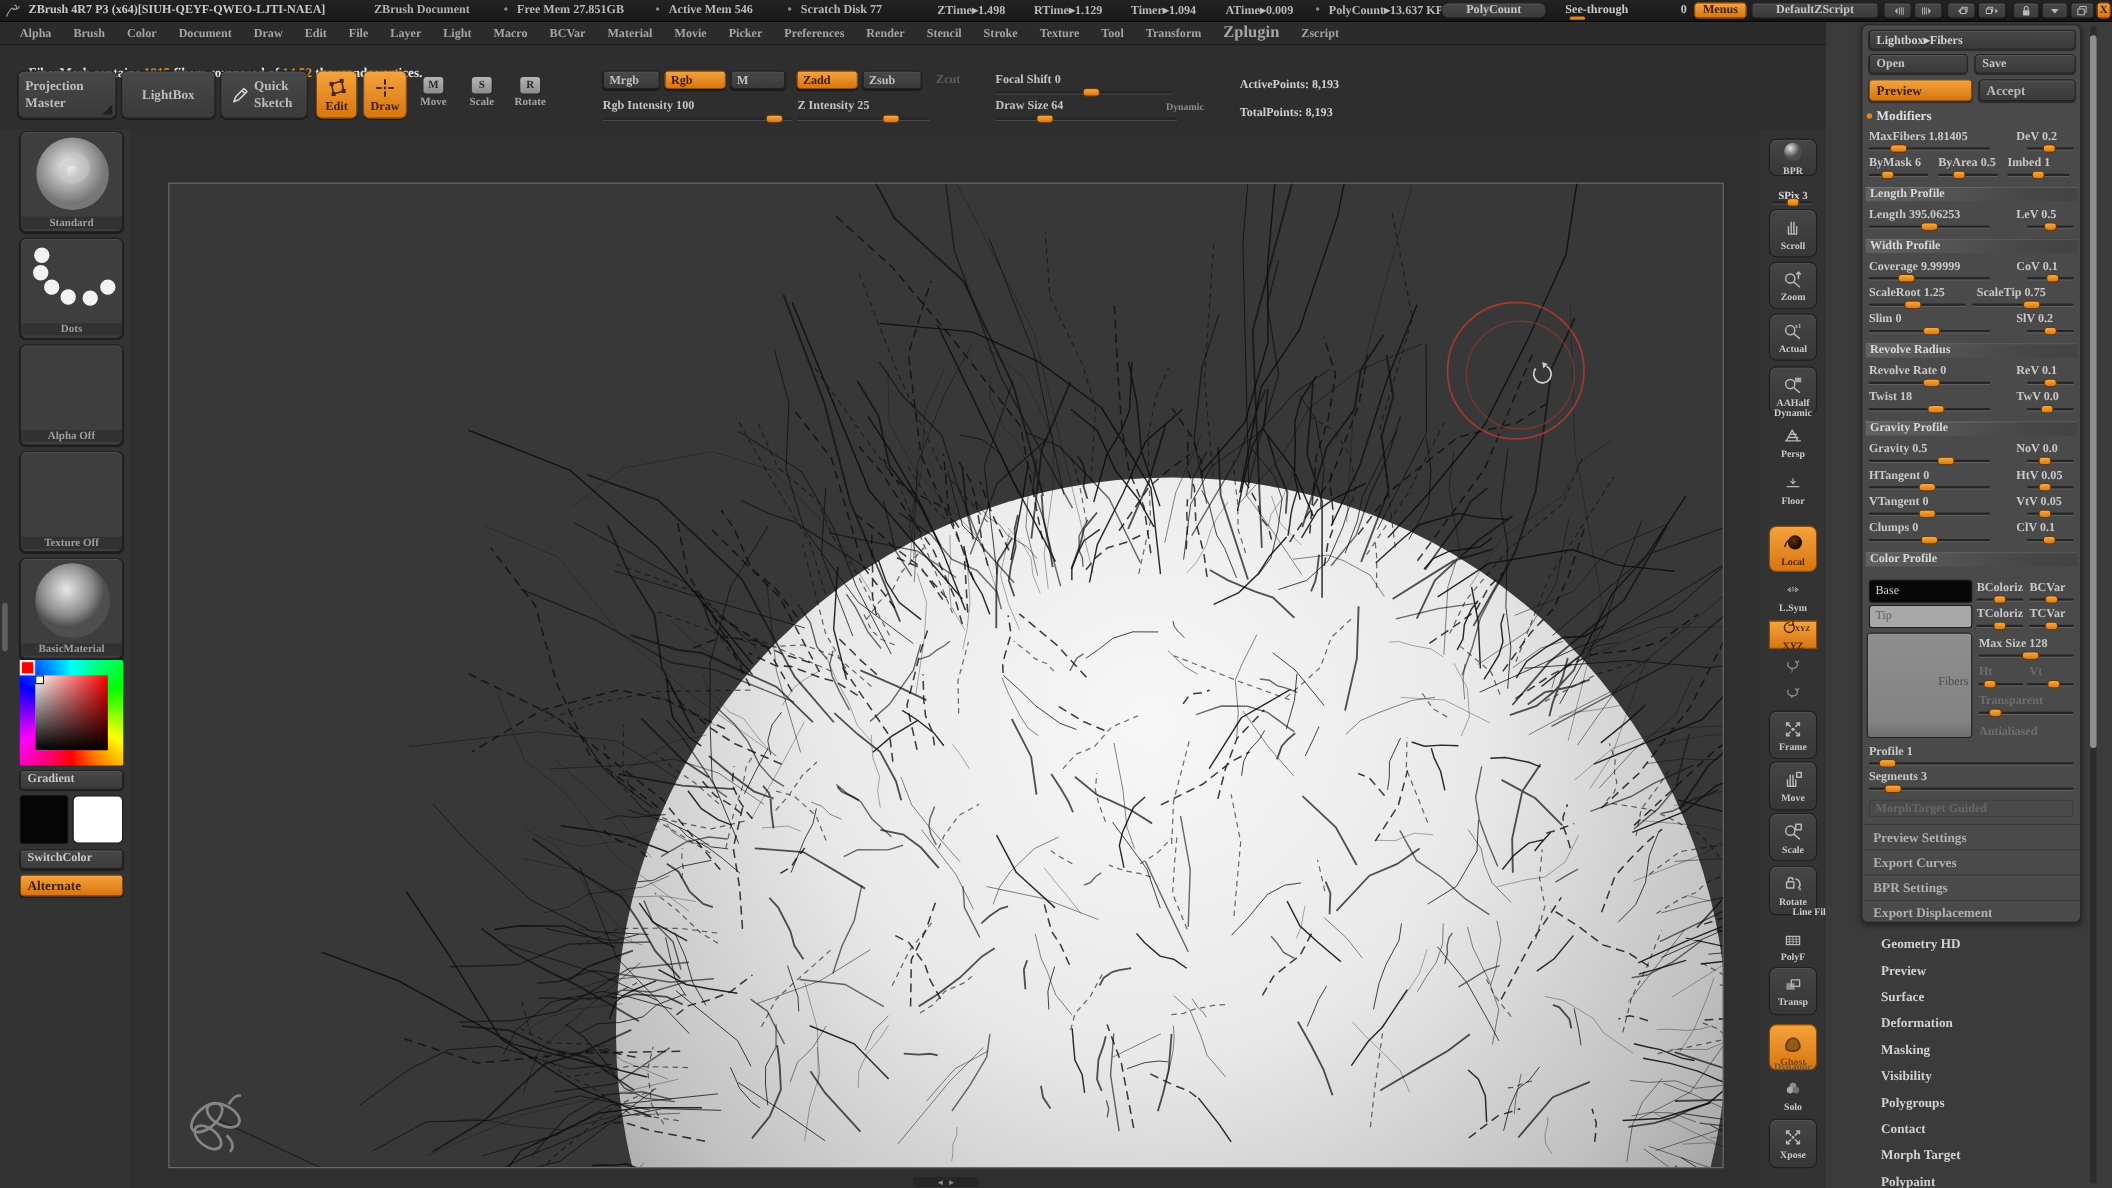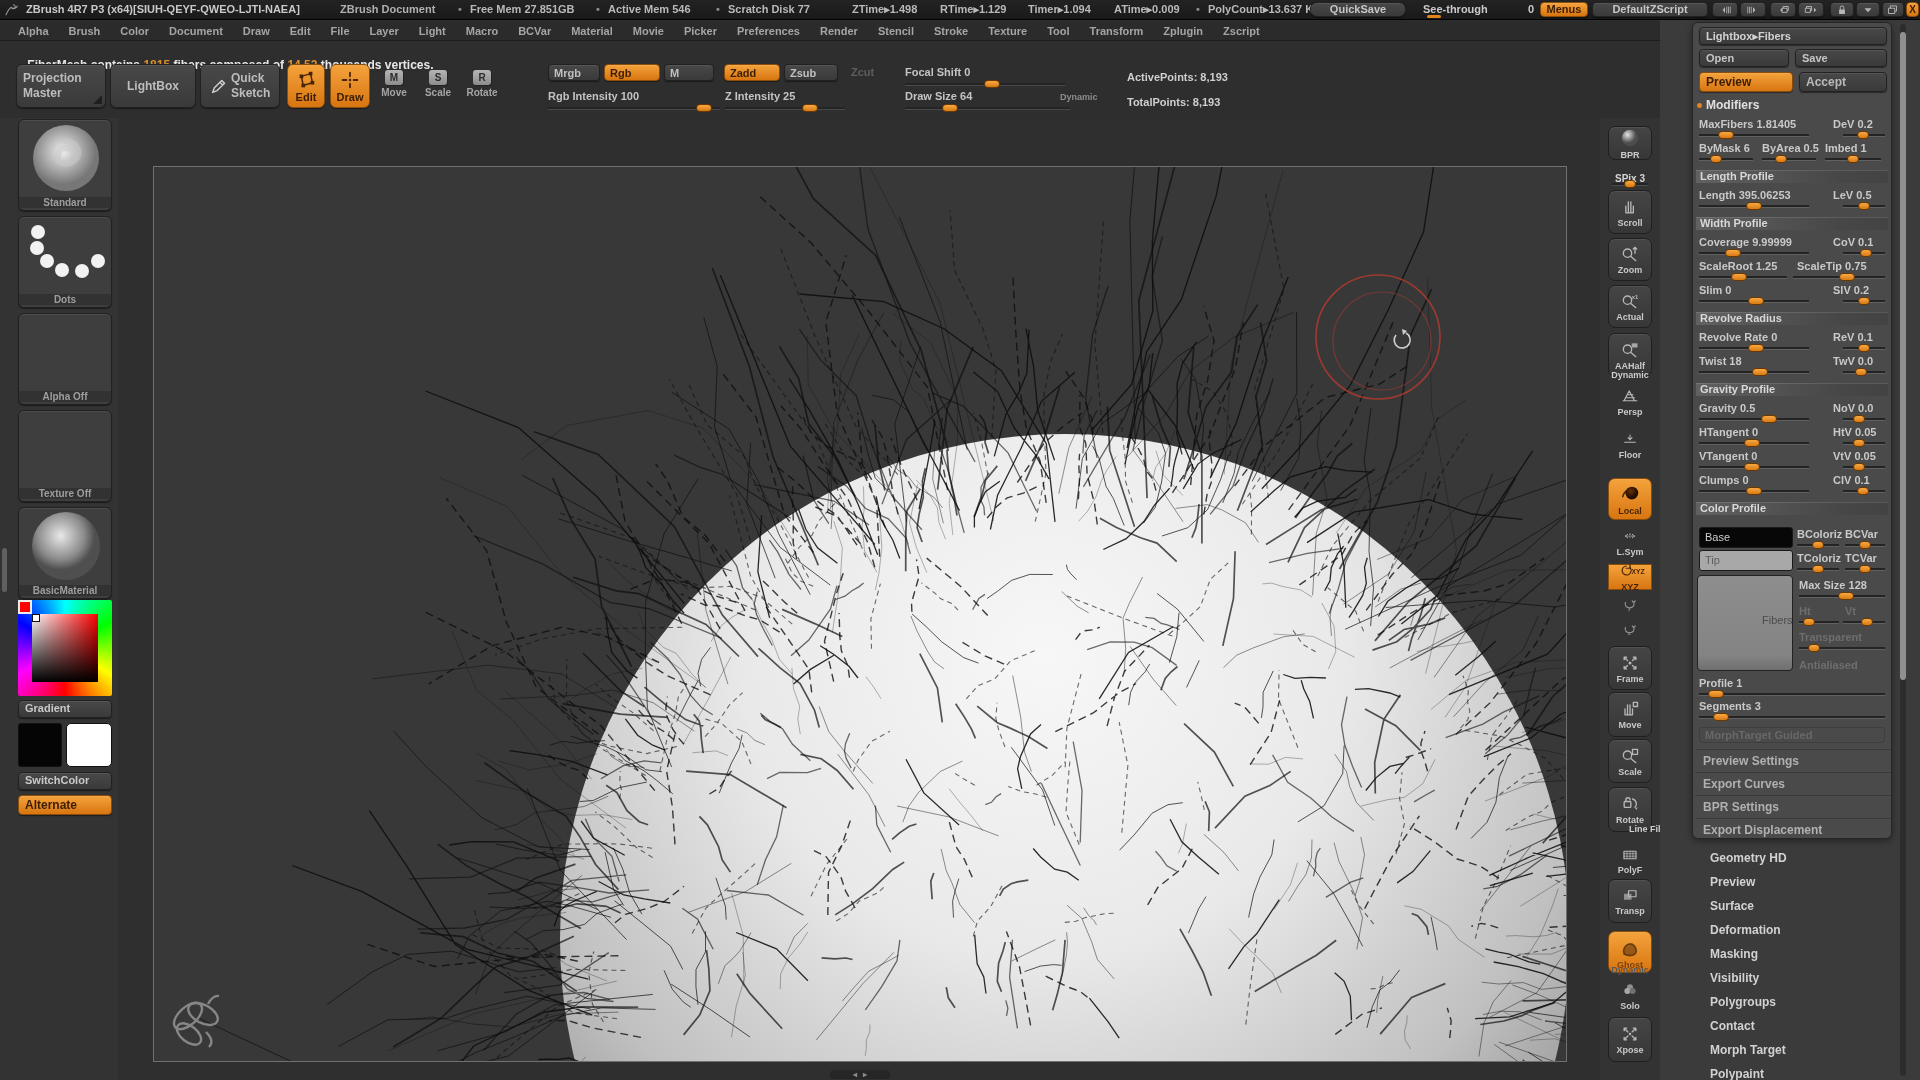--- a/index.html
+++ b/index.html
@@ -1,18 +1,18 @@
 <!DOCTYPE html>
 <html><head>
 <meta charset="utf-8">
 <style>
   *{box-sizing:border-box}
   html,body{margin:0;padding:0;background:#151515}
   #app{position:relative;width:1920px;height:1080px;background:#2e2e2e;overflow:hidden;
-       font-family:Liberation Sans, sans-serif;font-weight:bold;user-select:none}
+       font-family:Liberation Serif, serif;font-weight:bold;user-select:none}
   .abs{position:absolute}
   .btn{background:linear-gradient(#484848,#3a3a3a);border:1px solid #212121;border-radius:4px;
        box-shadow:inset 0 1px 0 rgba(255,255,255,.08),0 1px 1px rgba(0,0,0,.45);color:#c6c6c6}
   .big{border-radius:6px}
   .orange{background:linear-gradient(#f4a33c,#d87510)!important;color:#3c1d05!important;border:1px solid #8a4d0b!important}
   .center{display:flex;align-items:center;justify-content:center}
   .col{display:flex;flex-direction:column;align-items:center;justify-content:center}
   .num{color:#dd8f2d}
   .sld{position:absolute}
   .sld .tr{position:absolute;left:0;right:0;top:3px;height:2px;background:#242424;box-shadow:0 1px 0 rgba(255,255,255,.13)}
@@ -43,21 +43,21 @@
       <div style="position: absolute; left: 596px; top: 3px; width: 10px; height: 14px; font-size: 11px; color: rgb(139, 139, 139);">•</div>
       <div style="position: absolute; left: 608px; top: 3px; width: 110px; height: 14px; font-size: 11px; color: rgb(185, 185, 185); white-space: nowrap; overflow: hidden;">Active Mem 546</div>
       <div style="position: absolute; left: 716px; top: 3px; width: 10px; height: 14px; font-size: 11px; color: rgb(139, 139, 139);">•</div>
       <div style="position: absolute; left: 728px; top: 3px; width: 110px; height: 14px; font-size: 11px; color: rgb(185, 185, 185); white-space: nowrap; overflow: hidden;">Scratch Disk 77</div>
       <div style="position: absolute; left: 852px; top: 3px; width: 82px; height: 14px; font-size: 11px; color: rgb(185, 185, 185); white-space: nowrap; overflow: hidden;">ZTime▸1.498</div>
       <div style="position: absolute; left: 940px; top: 3px; width: 82px; height: 14px; font-size: 11px; color: rgb(185, 185, 185); white-space: nowrap; overflow: hidden;">RTime▸1.129</div>
       <div style="position: absolute; left: 1028px; top: 3px; width: 82px; height: 14px; font-size: 11px; color: rgb(185, 185, 185); white-space: nowrap; overflow: hidden;">Timer▸1.094</div>
       <div style="position: absolute; left: 1114px; top: 3px; width: 84px; height: 14px; font-size: 11px; color: rgb(185, 185, 185); white-space: nowrap; overflow: hidden;">ATime▸0.009</div>
       <div style="position: absolute; left: 1196px; top: 3px; width: 10px; height: 14px; font-size: 11px; color: rgb(139, 139, 139);">•</div>
       <div style="position: absolute; left: 1208px; top: 3px; width: 130px; height: 14px; font-size: 11px; color: rgb(185, 185, 185); white-space: nowrap; overflow: hidden;">PolyCount▸13.637 KP</div>
-      <div class="btn" style="position: absolute; left: 1310px; top: 2px; width: 96px; height: 15px; font-size: 11px; text-align: center; line-height: 13px; border-radius: 7px;">QuickSave</div>
+      <div class="btn" style="position: absolute; left: 1310px; top: 2px; width: 96px; height: 15px; font-size: 11px; text-align: center; line-height: 13px; border-radius: 7px;">PolyCount</div>
       <div style="position: absolute; left: 1423px; top: 3px; width: 96px; height: 14px; font-size: 11px; color: rgb(201, 201, 201); white-space: nowrap; overflow: hidden;">See-through</div>
       <div style="position: absolute; left: 1528px; top: 3px; width: 12px; height: 14px; font-size: 11px; color: rgb(201, 201, 201); white-space: nowrap; overflow: hidden;">0</div>
       <div style="position: absolute; left: 1427px; top: 15px; width: 14px; height: 3px; background: rgb(226, 131, 29); border-radius: 2px;"></div>
       <div class="btn orange" style="position: absolute; left: 1540px; top: 2px; width: 48px; height: 15px; font-size: 11px; text-align: center; line-height: 13px;">Menus</div>
       <div class="btn" style="position: absolute; left: 1592px; top: 2px; width: 116px; height: 15px; font-size: 11px; text-align: center; line-height: 13px;">DefaultZScript</div>
       <div class="btn center" style="position: absolute; left: 1712px; top: 2px; width: 26px; height: 15px;">
         <svg width="26" height="14" viewBox="0 0 24 24" fill="none" stroke="#b8b8b8" stroke-width="1.6" stroke-linecap="round" stroke-linejoin="round">
           <path d="M8 12L12 7v10z" fill="#b8b8b8" stroke="none"></path>
           <path d="M15 7v10M18 7v10M21 7v10" stroke-width="1.4"></path>
         </svg>
@@ -116,21 +116,21 @@
       <div style="font-size: 11px; color: rgb(165, 165, 165); padding: 0px 10px; white-space: nowrap;">Material</div>
       <div style="font-size: 11px; color: rgb(165, 165, 165); padding: 0px 10px; white-space: nowrap;">Movie</div>
       <div style="font-size: 11px; color: rgb(165, 165, 165); padding: 0px 10px; white-space: nowrap;">Picker</div>
       <div style="font-size: 11px; color: rgb(165, 165, 165); padding: 0px 10px; white-space: nowrap;">Preferences</div>
       <div style="font-size: 11px; color: rgb(165, 165, 165); padding: 0px 10px; white-space: nowrap;">Render</div>
       <div style="font-size: 11px; color: rgb(165, 165, 165); padding: 0px 10px; white-space: nowrap;">Stencil</div>
       <div style="font-size: 11px; color: rgb(165, 165, 165); padding: 0px 10px; white-space: nowrap;">Stroke</div>
       <div style="font-size: 11px; color: rgb(165, 165, 165); padding: 0px 10px; white-space: nowrap;">Texture</div>
       <div style="font-size: 11px; color: rgb(165, 165, 165); padding: 0px 10px; white-space: nowrap;">Tool</div>
       <div style="font-size: 11px; color: rgb(165, 165, 165); padding: 0px 10px; white-space: nowrap;">Transform</div>
-      <div style="font-size: 11px; color: rgb(165, 165, 165); padding: 0px 10px; white-space: nowrap;">Zplugin</div>
+      <div style="font-size: 15px; color: rgb(165, 165, 165); padding: 0px 10px; white-space: nowrap;">Zplugin</div>
       <div style="font-size: 11px; color: rgb(165, 165, 165); padding: 0px 10px; white-space: nowrap;">Zscript</div>
     </div>
   <div id="infobar" class="abs" style="left:14px;top:44px;height:16px;font-size:12px;color:#e7e7e7;white-space:pre">
     <span>FiberMesh contains </span><span class="num">1815</span><span> fibers composed of </span><span class="num">14.52</span><span> thousands vertices.</span>
   </div>
   <div id="toolbar" class="abs" style="left:0;top:62px;width:1528px;height:56px">
       <div class="btn big" style="position: absolute; left: 16px; top: 2px; width: 90px; height: 44px; font-size: 12px; color: rgb(189, 189, 189); display: flex; align-items: center; justify-content: center; text-align: left; padding: 0px 6px; line-height: 15px;">Projection Master<div style="position: absolute; right: 3px; bottom: 3px; width: 0px; height: 0px; border-left: 9px solid transparent; border-bottom: 9px solid rgb(31, 31, 31);"></div></div>
       <div class="btn big" style="position: absolute; left: 110px; top: 2px; width: 86px; height: 44px; font-size: 12px; color: rgb(189, 189, 189); display: flex; align-items: center; justify-content: center; text-align: center; padding: 0px 6px; line-height: 15px;">LightBox</div>
       <div class="btn big" style="position: absolute; left: 200px; top: 2px; width: 80px; height: 44px; font-size: 12px; color: rgb(189, 189, 189); display: flex; align-items: center; justify-content: center; text-align: left; padding: 0px 6px; line-height: 15px;"><span>
           <svg width="24" height="22" viewBox="0 0 24 24" fill="none" stroke="#b8b8b8" stroke-width="1.6" stroke-linecap="round" stroke-linejoin="round">

